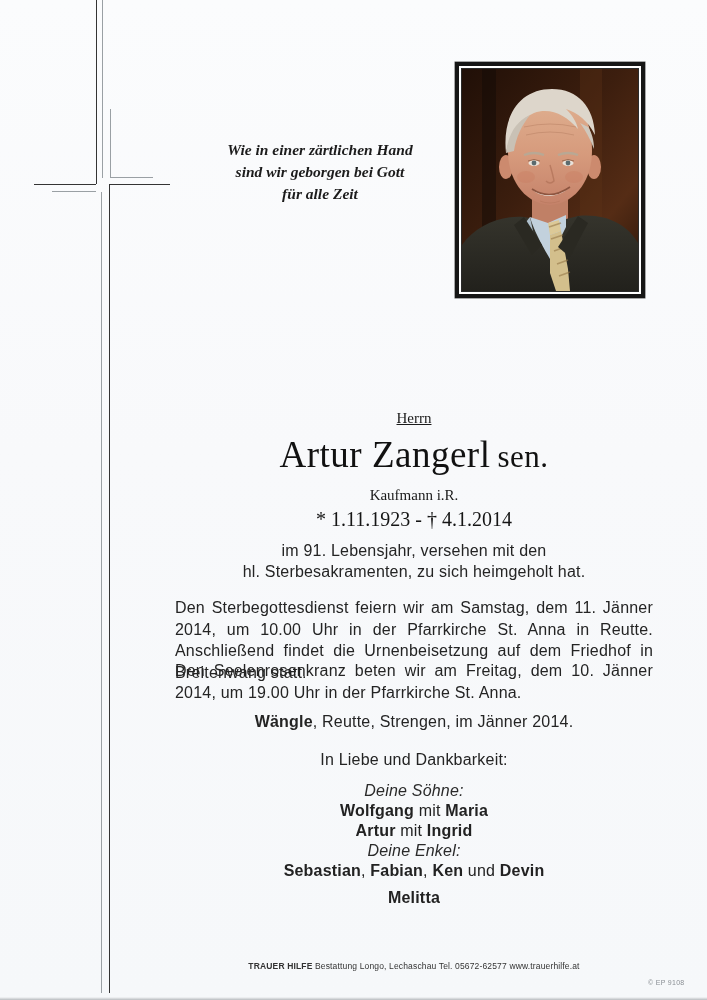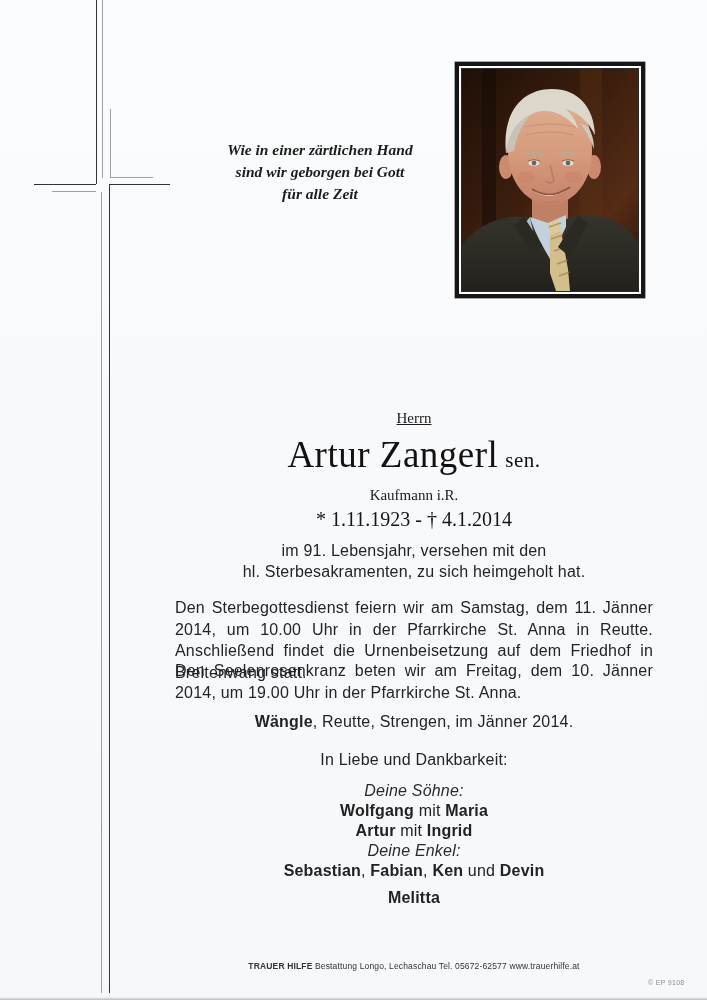--- a/index.html
+++ b/index.html
@@ -38,21 +38,21 @@
     font-family:"Liberation Serif",serif;font-style:italic;font-weight:600;
     font-size:15.5px;line-height:22px;color:#1c1c1c;
   }
   .col{position:absolute;left:175px;width:478px;}
   .center{text-align:center;}
   .justify{text-align:justify;text-justify:inter-word;}
   .sans{font-size:16px;line-height:21px;letter-spacing:.2px;color:#242424;}
   .intro{top:344px;}
   .salutation{top:410px;font-family:"Liberation Serif",serif;font-size:15px;color:#1a1a1a;text-decoration:underline;}
   .name-line{top:433px;font-family:"Liberation Serif",serif;font-size:37px;color:#111;letter-spacing:.5px;}
-  .name-suffix{font-size:21px;margin-left:7px;}
+  .name-suffix{font-size:31px;margin-left:7px;}
   .profession{top:487px;font-family:"Liberation Serif",serif;font-size:15px;color:#1a1a1a;}
   .dates{top:508px;font-family:"Liberation Serif",serif;font-size:20px;color:#151515;}
   .passing{top:540px;}
   .service{top:597px;line-height:21.5px;}
   .rosary{top:660px;line-height:21.5px;}
   .places{top:711px;}
   .gratitude{top:749px;}
   .family{top:781px;font-size:16px;line-height:19.5px;letter-spacing:.2px;}
   .family .fline{margin:0 0 .5px 0;}
   .fline-italic{font-style:italic;color:#2a2a2a;}

